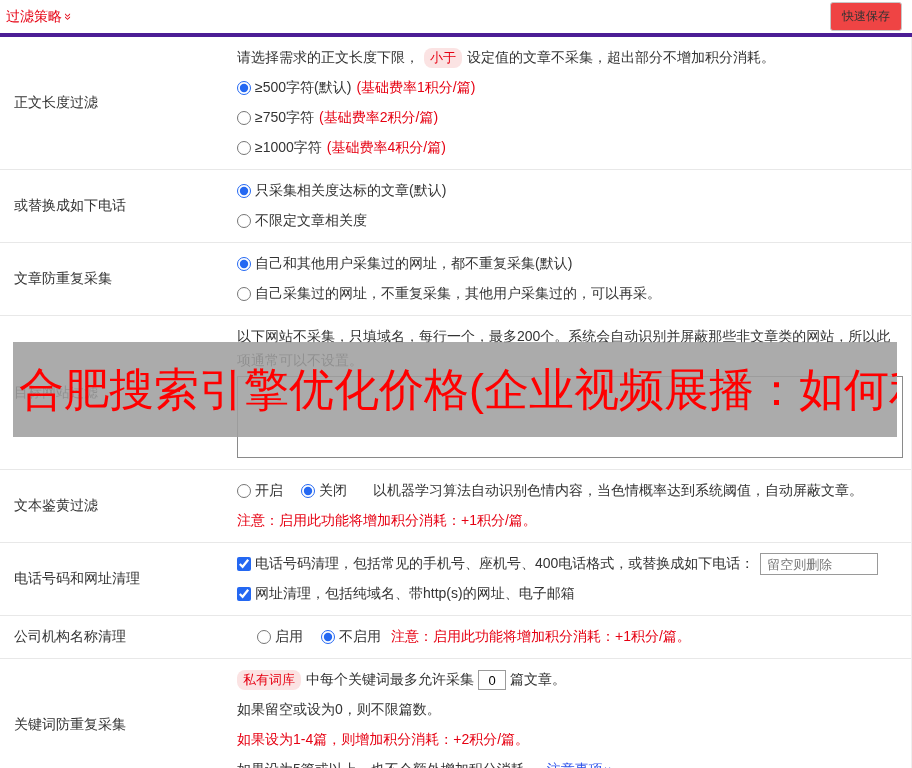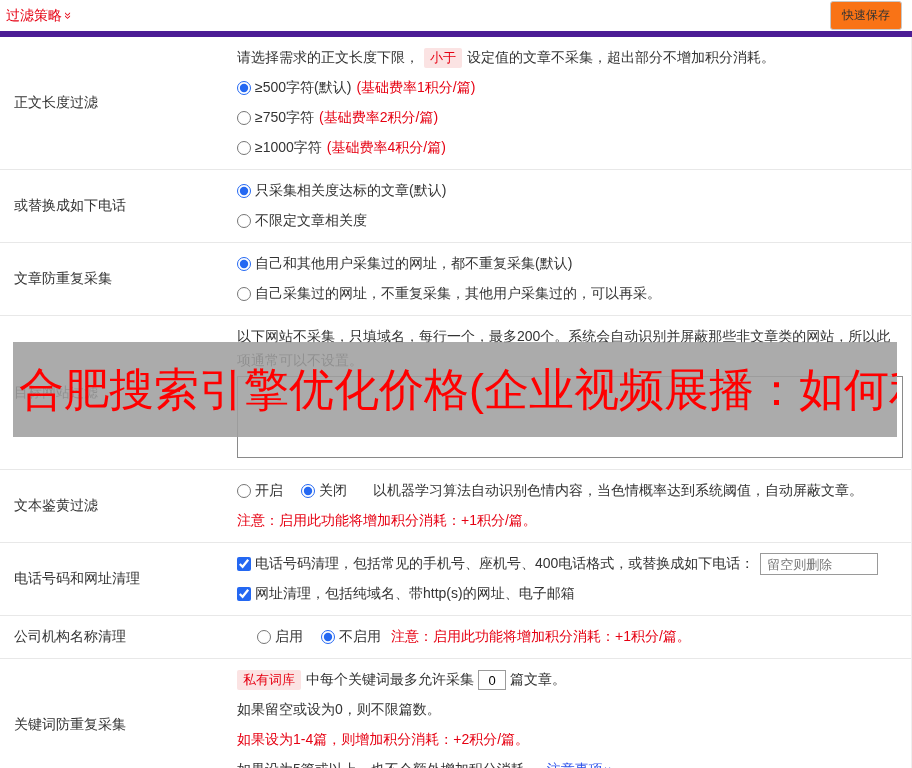--- a/index.html
+++ b/index.html
@@ -4,43 +4,43 @@
 <style>
   * { margin:0; padding:0; box-sizing:border-box; }
   html,body { background:#fff; }
   body {
     width:912px; height:768px; overflow:hidden; position:relative;
     font-family:"Liberation Sans","DejaVu Sans",sans-serif;
     font-size:14px; color:#333;
   }
   .header {
     height:37px; display:flex; align-items:center; justify-content:space-between;
-    padding:0 10px 0 6px; border-bottom:6px solid #4c1d95;
+    padding:0 10px 0 6px; border-bottom:4px solid #4c1d95;
   }
   .header-title { color:#e60012; font-size:14px; cursor:pointer; display:flex; align-items:center; gap:3px; }
   .chev { display:inline-block; transform:rotate(90deg); font-size:13px; line-height:1; }
   .save-btn {
-    font-size:12px; color:#333; background:#f97316; border:1px solid #c8c8c8;
+    font-size:12px; color:#333; background:#ef4444; border:1px solid #c8c8c8;
     border-radius:3px; padding:5px 11px; cursor:pointer;
     font-family:"Liberation Sans","DejaVu Sans",sans-serif;
   }
   .table { border-right:1px solid #efefef; }
   .row { display:flex; border-bottom:1px solid #e8e8e8; }
   .cell-label {
     width:237px; flex:0 0 237px; padding-left:14px; padding-right:10px;
     display:flex; align-items:center; color:#333;
   }
   .cell-content { flex:1; padding:6px 8px 6px 0; }
   .line { min-height:30px; display:flex; align-items:center; flex-wrap:wrap; }
   .line label { display:flex; align-items:center; cursor:pointer;justify-content:center; }
   .red { color:#e60012; }
   .note { margin-left:5px; }
   .hl {
     color:#e60012; background:#fbe3e3; padding:1px 6px; margin:0 5px;
-    border-radius:2px; font-size:13px;
+    border-radius:8px; font-size:13px;
   }
   input[type=radio], input[type=checkbox] {
     accent-color:#2468f2; width:14px; height:14px; margin-right:4px; flex:0 0 auto;
   }
   .gap { width:18px; }
   .row-bl   { min-height:132px; }
   .row-rel  { min-height:68px; }
   .row-dup  { min-height:69px; }
   .row-site { min-height:154px; }
   .row-porn { min-height:71px; }

